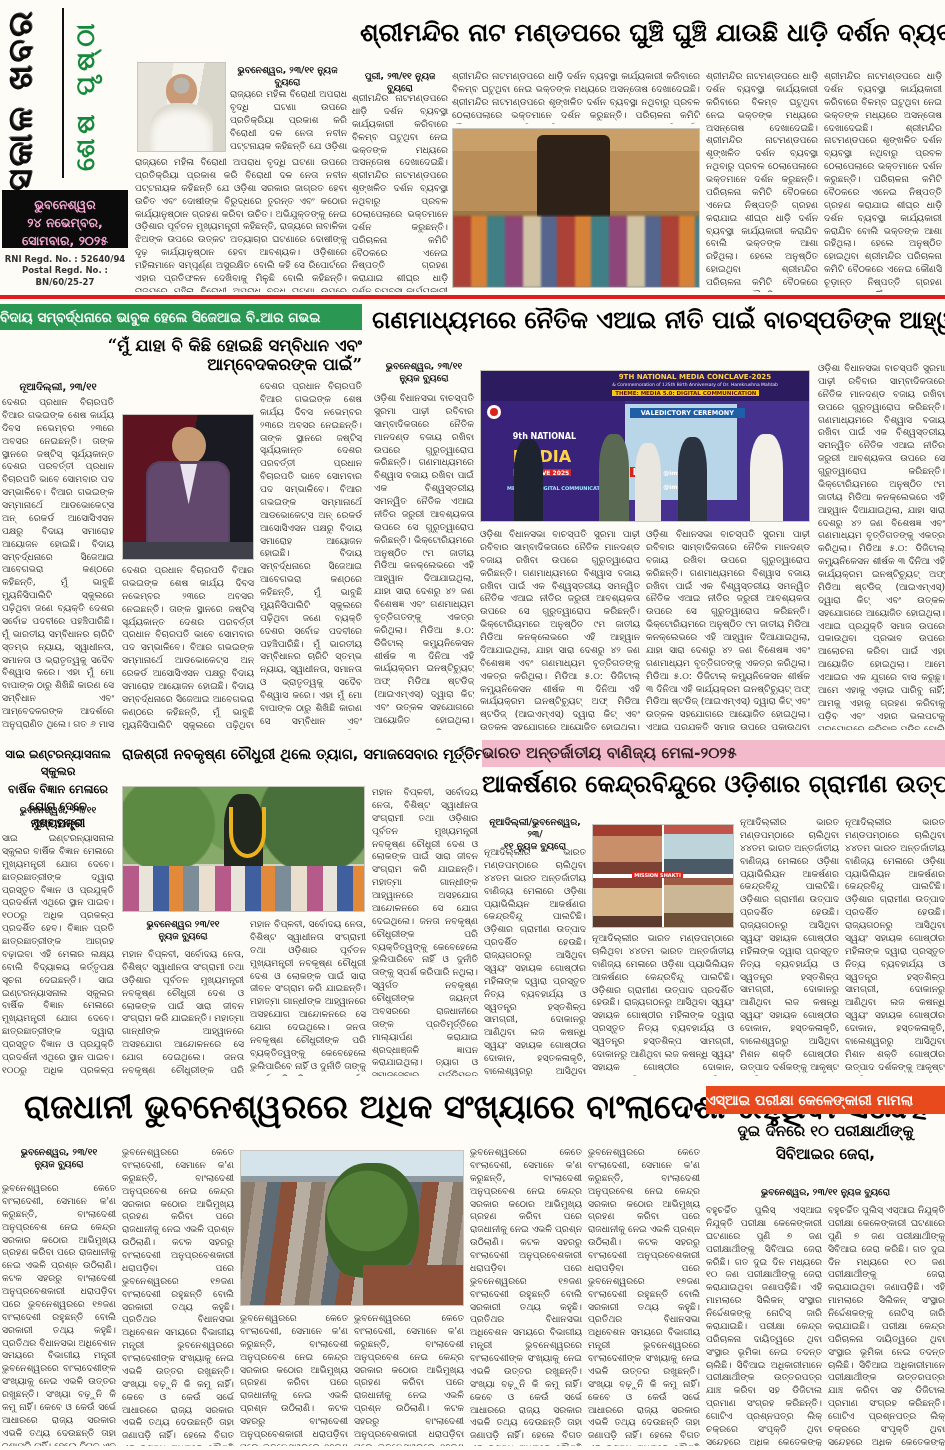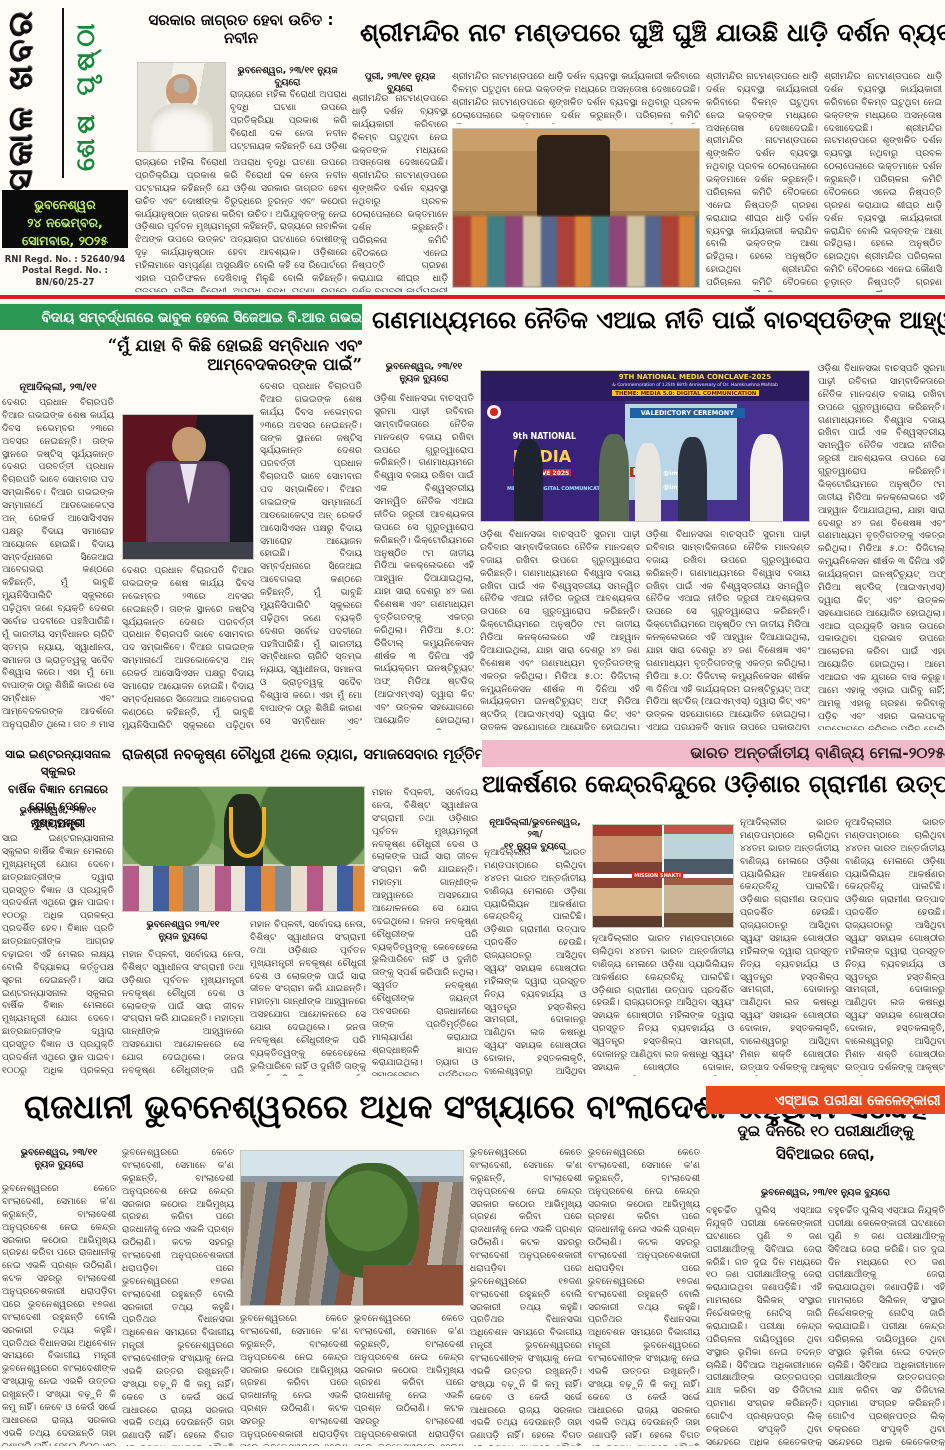--- a/index.html
+++ b/index.html
@@ -3,29 +3,29 @@
 <meta charset="utf-8">
 <style>
   html,body{margin:0;padding:0;background:#e8e8e4;}
   .page{position:relative;width:945px;height:1450px;background:#fdfcf7;overflow:hidden;
         font-family:"DejaVu Sans","Liberation Sans",sans-serif;color:#1b1b1b;}
   .abs{position:absolute;}
   .vtext{writing-mode:vertical-rl;transform:rotate(180deg);text-align:center;}
   .nameplate{font-family:"DejaVu Serif","Liberation Serif",serif;font-weight:bold;
              font-size:33px;letter-spacing:3px;color:#0c0c0c;text-shadow:1px 1px 0 #444;}
   .section-vert{font-weight:bold;font-size:26px;letter-spacing:5px;color:#16893d;}
-  .datebox{background:#0b0b0b;color:#bef264;font-weight:bold;font-size:12.5px;
+  .datebox{background:#0b0b0b;color:#f9a8d4;font-weight:bold;font-size:12.5px;
            text-align:center;line-height:1.45;padding-top:6px;box-sizing:border-box;}
   .rni{font-size:8.5px;color:#333;text-align:center;line-height:1.35;font-weight:bold;}
   .hl{font-weight:bold;color:#000;line-height:1.18;}
   .hl-c{text-align:center;}
   .dl{font-weight:bold;font-size:9.2px;text-align:center;line-height:1.3;color:#111;}
   .body-txt{font-size:9.2px;line-height:1.40;text-align:justify;color:#222;overflow:hidden;
             word-break:break-word;}
-  .kicker{font-weight:bold;text-align:right;box-sizing:border-box;}
+  .kicker{font-weight:bold;text-align:left;box-sizing:border-box;}
   .k-green{background:#2a9852;color:#fff;font-size:13.5px;line-height:26px;}
   .k-pink{background:#f3bacb;color:#2e2222;font-size:15.5px;line-height:27px;}
   .k-red{background:#e8491d;color:#fff;font-size:14px;line-height:28px;}
   .photo{overflow:hidden;border:1px solid #c9c6bd;box-sizing:border-box;}
   .rule-red{background:#e31d1d;}
   .q{font-family:"DejaVu Serif",serif;}
   
   .ph-naveen{background:linear-gradient(100deg,#e6e4da 0 35%,#f2f1ea 35% 65%,#d9d7cb 65% 100%);}
   .ph-naveen .head{position:absolute;left:32%;top:12%;width:36%;height:38%;border-radius:50% 50% 45% 45%;
      background:radial-gradient(circle at 50% 35%,#b9b6ad 0 30%,#c99a77 31% 100%);}
@@ -92,21 +92,20 @@
     </div>
     <div class="abs rni" style="left:0px;top:254px;width:130px;">
       <div>RNI Regd. No. : 52640/94</div>
       <div>Postal Regd. No. :</div>
       <div>BN/60/25-27</div>
     </div>
   </div>
 
   <div>
     <div class="abs hl hl-c" style="left:135px;top:12px;width:212px;font-size:15px;">
-      <div>ସରକାର ଜାଗ୍ରତ ହେବା ଉଚିତ : ନବୀନ</div>
     </div>
     <div class="abs photo ph-naveen" style="left:137px;top:62px;width:89px;height:90px;">
       <div class="head"></div>
       <div class="torso"></div>
     </div>
     <div class="abs dl" style="left:228px;top:64px;width:119px;">ଭୁବନେଶ୍ୱର, ୨୩/୧୧ ନ୍ୟୁଜ ବ୍ୟୁରୋ</div>
     <div class="abs body-txt" style="left:230px;top:88px;width:117px;height:64px;">ରାଜ୍ୟରେ ମହିଳା ବିରୋଧୀ ଅପରାଧ ବୃଦ୍ଧି ଘଟଣା ଉପରେ ପ୍ରତିକ୍ରିୟା ପ୍ରକାଶ କରି ବିରୋଧୀ ଦଳ ନେତା ନବୀନ ପଟ୍ଟନାୟକ କହିଛନ୍ତି ଯେ ଓଡ଼ିଶା ସରକାର ଜାଗ୍ରତ ହେବା ଉଚିତ ଏବଂ ଦୋଷୀଙ୍କ ବିରୁଦ୍ଧରେ ତୁରନ୍ତ ଏବଂ କଠୋର କାର୍ଯ୍ୟାନୁଷ୍ଠାନ ଗ୍ରହଣ କରିବା ଉଚିତ। ଅଭିଯୁକ୍ତଙ୍କୁ ନେଇ ଓଡ଼ିଶାର ପୂର୍ବତନ ମୁଖ୍ୟମନ୍ତ୍ରୀ କହିଛନ୍ତି, ରାଜ୍ୟରେ ନାବାଳିକା ଝିଅଙ୍କ ଉପରେ ଉତ୍କଟ ଅତ୍ୟାଚାର ଘଟଣାରେ ଦୋଷୀଙ୍କୁ ଦୃଢ଼ କାର୍ଯ୍ୟାନୁଷ୍ଠାନ ହେବା ଆବଶ୍ୟକ। ଓଡ଼ିଶାରେ ମହିଳାମାନେ ସମ୍ପୂର୍ଣ୍ଣ ଅସୁରକ୍ଷିତ ବୋଲି କହି ସେ ରିପୋର୍ଟରେ ଏହାର ପ୍ରତିଫଳନ ଦେଖିବାକୁ ମିଳୁଛି ବୋଲି କହିଛନ୍ତି।</div>
     <div class="abs body-txt" style="left:135px;top:156px;width:212px;height:136px;">ରାଜ୍ୟରେ ମହିଳା ବିରୋଧୀ ଅପରାଧ ବୃଦ୍ଧି ଘଟଣା ଉପରେ ପ୍ରତିକ୍ରିୟା ପ୍ରକାଶ କରି ବିରୋଧୀ ଦଳ ନେତା ନବୀନ ପଟ୍ଟନାୟକ କହିଛନ୍ତି ଯେ ଓଡ଼ିଶା ସରକାର ଜାଗ୍ରତ ହେବା ଉଚିତ ଏବଂ ଦୋଷୀଙ୍କ ବିରୁଦ୍ଧରେ ତୁରନ୍ତ ଏବଂ କଠୋର କାର୍ଯ୍ୟାନୁଷ୍ଠାନ ଗ୍ରହଣ କରିବା ଉଚିତ। ଅଭିଯୁକ୍ତଙ୍କୁ ନେଇ ଓଡ଼ିଶାର ପୂର୍ବତନ ମୁଖ୍ୟମନ୍ତ୍ରୀ କହିଛନ୍ତି, ରାଜ୍ୟରେ ନାବାଳିକା ଝିଅଙ୍କ ଉପରେ ଉତ୍କଟ ଅତ୍ୟାଚାର ଘଟଣାରେ ଦୋଷୀଙ୍କୁ ଦୃଢ଼ କାର୍ଯ୍ୟାନୁଷ୍ଠାନ ହେବା ଆବଶ୍ୟକ। ଓଡ଼ିଶାରେ ମହିଳାମାନେ ସମ୍ପୂର୍ଣ୍ଣ ଅସୁରକ୍ଷିତ ବୋଲି କହି ସେ ରିପୋର୍ଟରେ ଏହାର ପ୍ରତିଫଳନ ଦେଖିବାକୁ ମିଳୁଛି ବୋଲି କହିଛନ୍ତି। ରାଜ୍ୟରେ ମହିଳା ବିରୋଧୀ ଅପରାଧ ବୃଦ୍ଧି ଘଟଣା ଉପରେ ପ୍ରତିକ୍ରିୟା ପ୍ରକାଶ କରି ବିରୋଧୀ ଦଳ ନେତା ନବୀନ ପଟ୍ଟନାୟକ କହିଛନ୍ତି ଯେ ଓଡ଼ିଶା ସରକାର ଜାଗ୍ରତ ହେବା ଉଚିତ ଏବଂ ଦୋଷୀଙ୍କ ବିରୁଦ୍ଧରେ ତୁରନ୍ତ ଏବଂ କଠୋର କାର୍ଯ୍ୟାନୁଷ୍ଠାନ ଗ୍ରହଣ କରିବା ଉଚିତ। ଅଭିଯୁକ୍ତଙ୍କୁ ନେଇ ଓଡ଼ିଶାର ପୂର୍ବତନ ମୁଖ୍ୟମନ୍ତ୍ରୀ କହିଛନ୍ତି, ରାଜ୍ୟରେ ନାବାଳିକା ଝିଅଙ୍କ ଉପରେ ଉତ୍କଟ ଅତ୍ୟାଚାର ଘଟଣାରେ ଦୋଷୀଙ୍କୁ ଦୃଢ଼ କାର୍ଯ୍ୟାନୁଷ୍ଠାନ ହେବା ଆବଶ୍ୟକ। ଓଡ଼ିଶାରେ ମହିଳାମାନେ ସମ୍ପୂର୍ଣ୍ଣ ଅସୁରକ୍ଷିତ ବୋଲି କହି ସେ ରିପୋର୍ଟରେ ଏହାର ପ୍ରତିଫଳନ ଦେଖିବାକୁ ମିଳୁଛି ବୋଲି କହିଛନ୍ତି।</div>
   </div>
 

